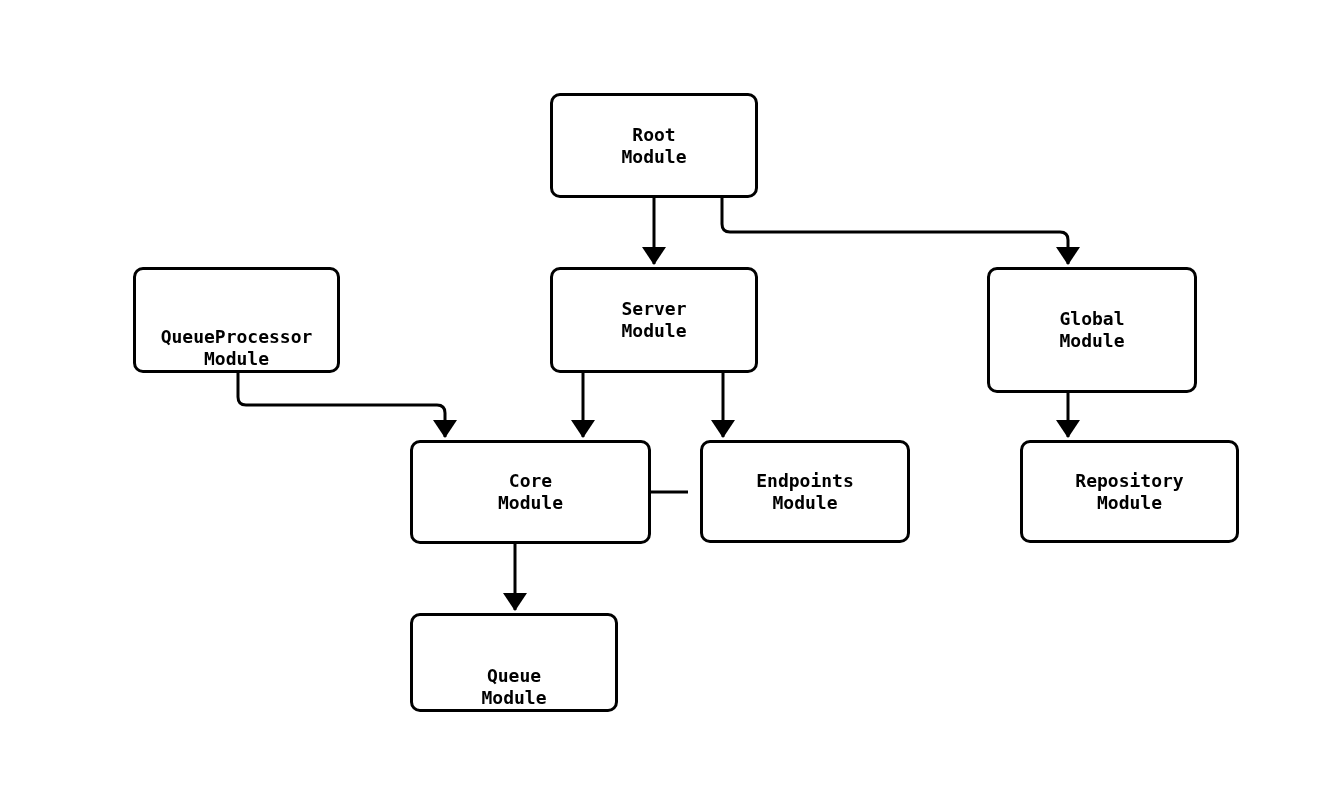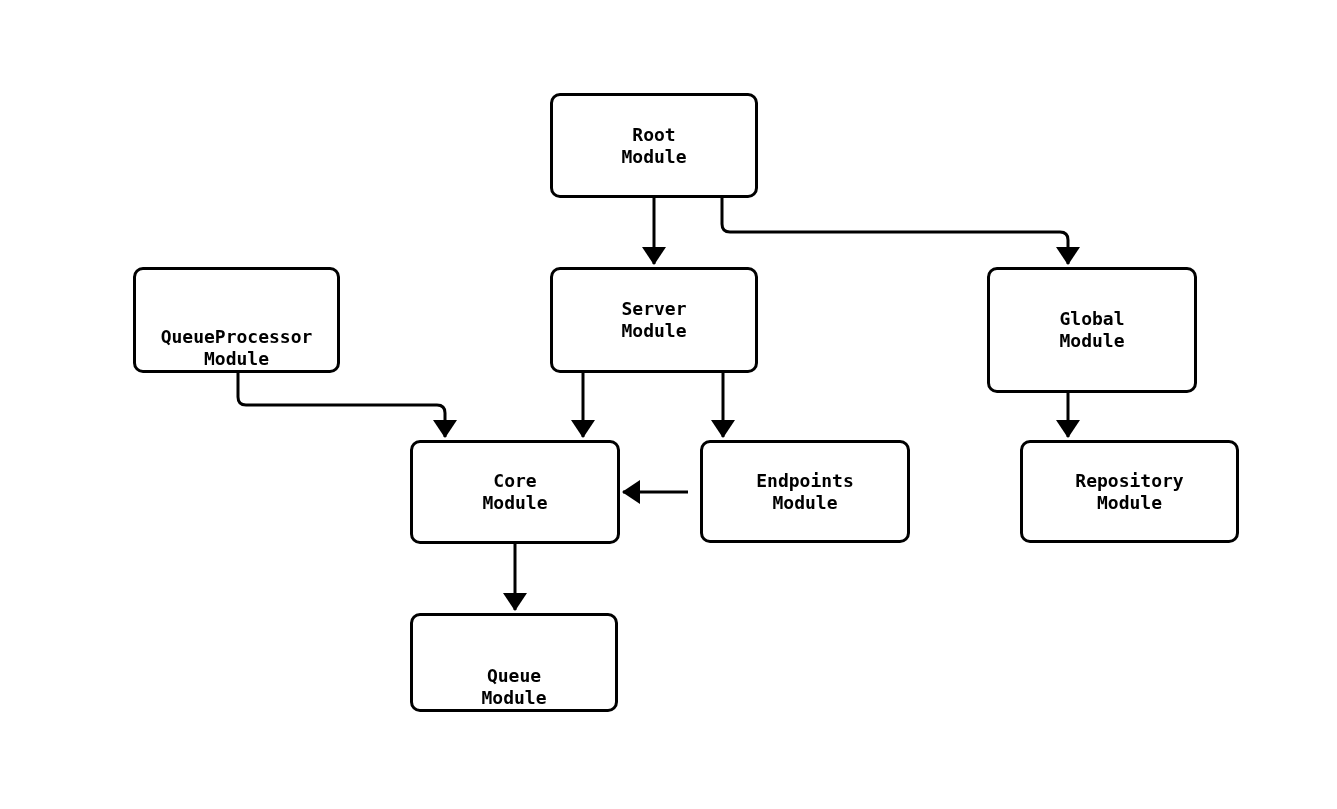--- a/index.html
+++ b/index.html
@@ -82,21 +82,21 @@
   <div class="node" style="left:550px; top:267px; width:208px; height:106px;">
     <span class="node-label">Server
 Module</span>
   </div>
 
   <div class="node" style="left:963px; top:267px; width:210px; height:126px;margin-left:24px;">
     <span class="node-label">Global
 Module</span>
   </div>
 
-  <div class="node" style="left:410px; top:440px; width:210px; height:104px;">
+  <div class="node" style="left:410px; top:440px; width:241px; height:104px;">
     <span class="node-label">Core
 Module</span>
   </div>
 
   <div class="node" style="left:688px; top:440px; width:210px; height:103px;margin-left:12px;">
     <span class="node-label">Endpoints
 Module</span>
   </div>
 
   <div class="node" style="left:1020px; top:440px; width:219px; height:103px;">

